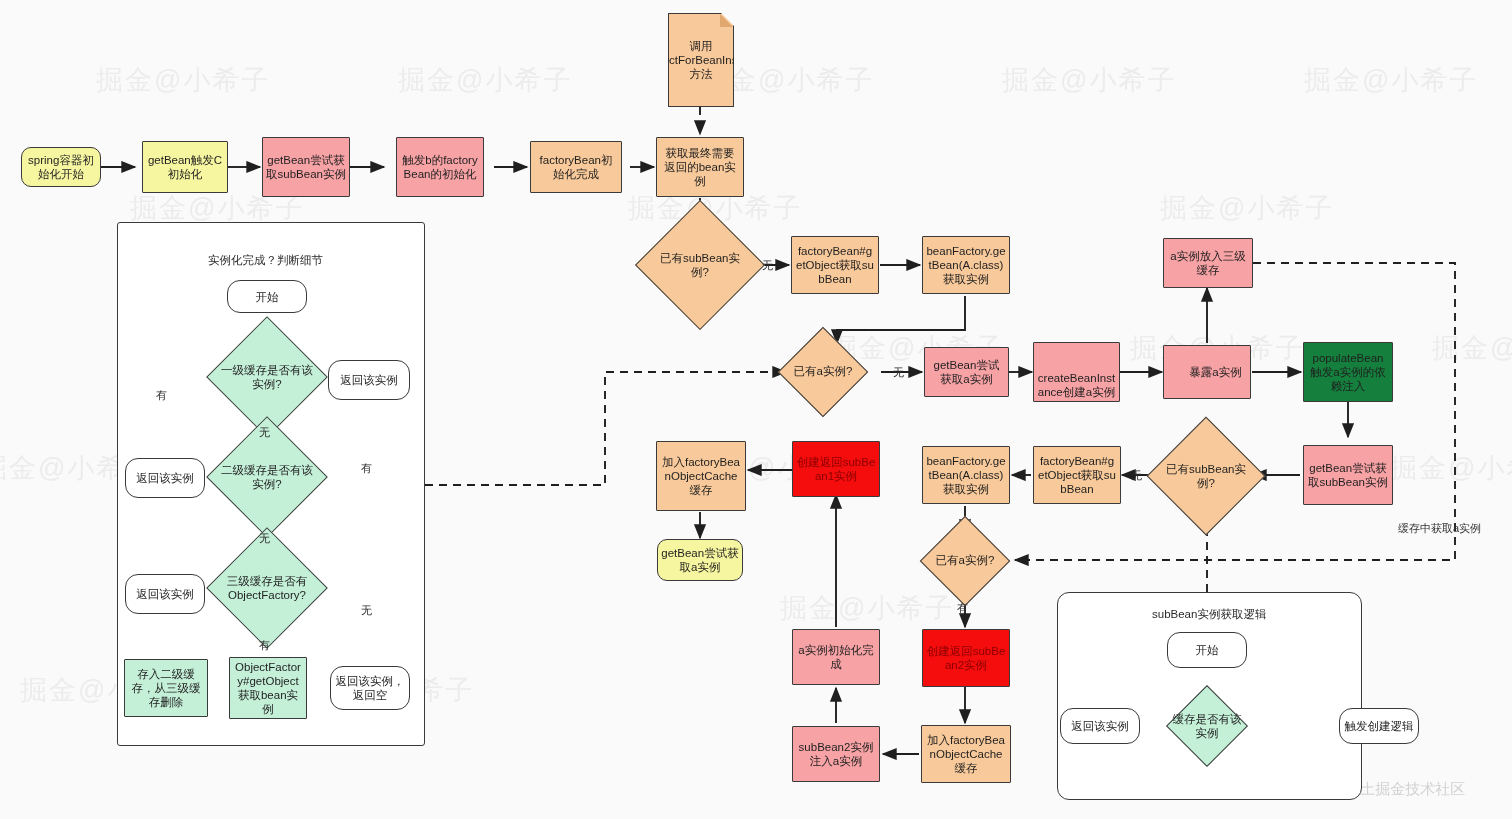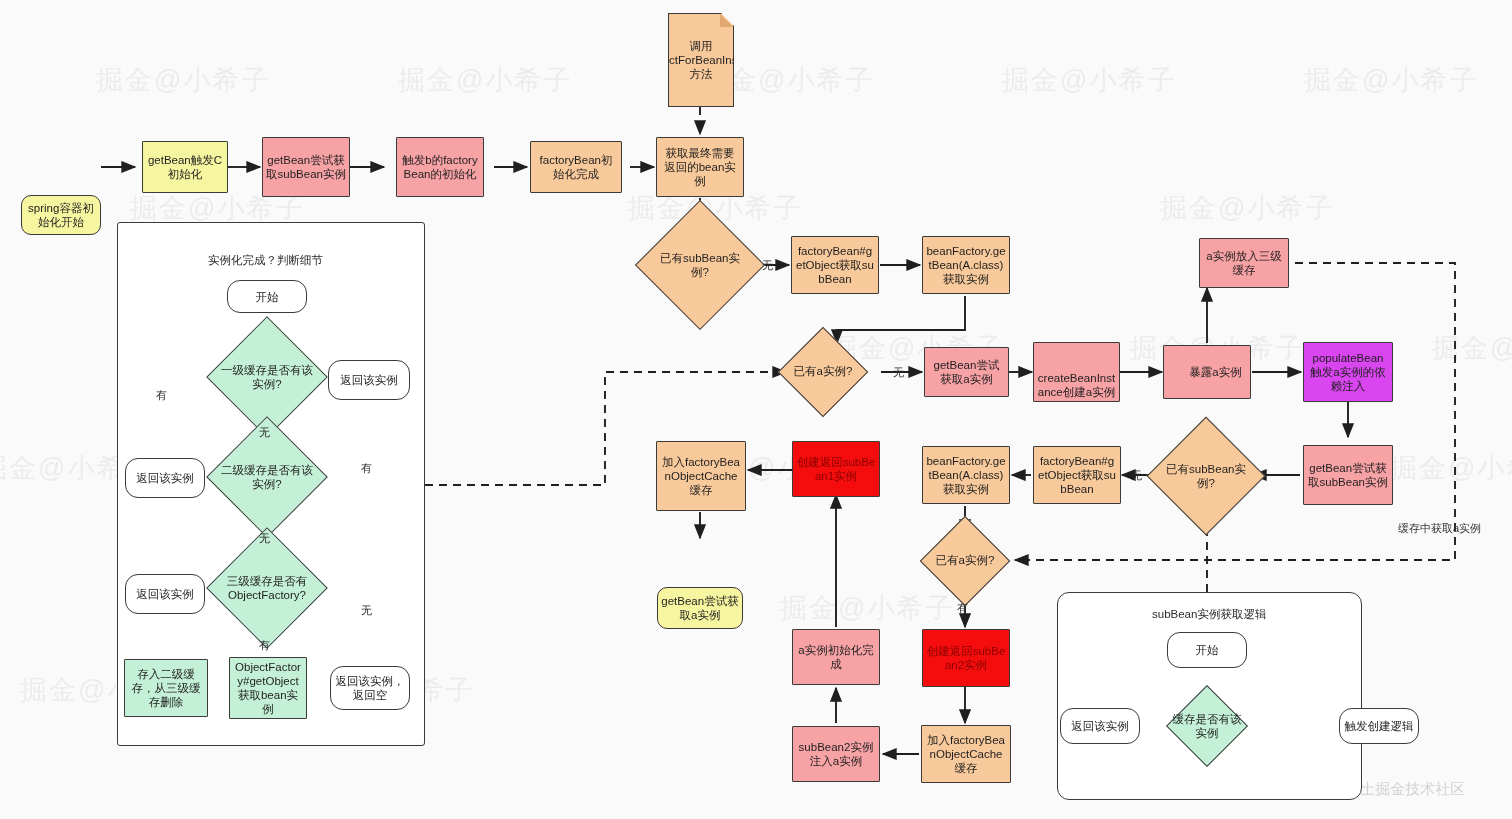--- a/index.html
+++ b/index.html
@@ -39,21 +39,21 @@
     border:1.6px solid #3a3a3a;
     color:#1f1f1f;
     font-size:11.5px;
     line-height:14px;
     padding:2px 3px;
     z-index:3;
     word-break:break-all;
   }
   .rect{border-radius:1px;}
   .round{border-radius:13px;}
-  .stadium{border-radius:10px;margin-top:48px;}
+  .stadium{border-radius:10px;}
 
   
   .diamond{
     position:absolute;
     border:1.6px solid #3a3a3a;
     transform:rotate(45deg);
     z-index:3;
     box-sizing:border-box;
   }
   .diamond > span{
@@ -291,25 +291,25 @@
   </div>
 
   <div class="node rect" style="left:1033px;top:342px;width:87px;height:60px;background:#f7a2a5;align-items:flex-end;">
     <span>createBeanInstance创建a实例</span>
   </div>
 
   <div class="node rect" style="left:1163px;top:345px;width:88px;height:54px;background:#f7a2a5;padding-left:20px;">
     <span>暴露a实例</span>
   </div>
 
-  <div class="node rect" style="left:1163px;top:238px;width:90px;height:50px;background:#f7a2a5;margin-left:36px;">
+  <div class="node rect" style="left:1163px;top:238px;width:90px;height:50px;background:#f7a2a5;">
     <span>a实例放入三级缓存</span>
   </div>
 
-  <div class="node rect" style="left:1303px;top:342px;width:90px;height:60px;background:#d946ef;">
+  <div class="node rect" style="left:1303px;top:342px;width:90px;height:60px;background:#15803d;">
     <span>populateBean触发a实例的依赖注入</span>
   </div>
 
   <div class="node rect" style="left:1303px;top:445px;width:90px;height:60px;background:#f7a2a5;">
     <span>getBean尝试获取subBean实例</span>
   </div>
 
   <div class="diamond" style="left:1164px;top:434px;width:84px;height:84px;background:#f8c99a;">
     <span style="width:88px;">已有subBean实例?</span>
   </div>

